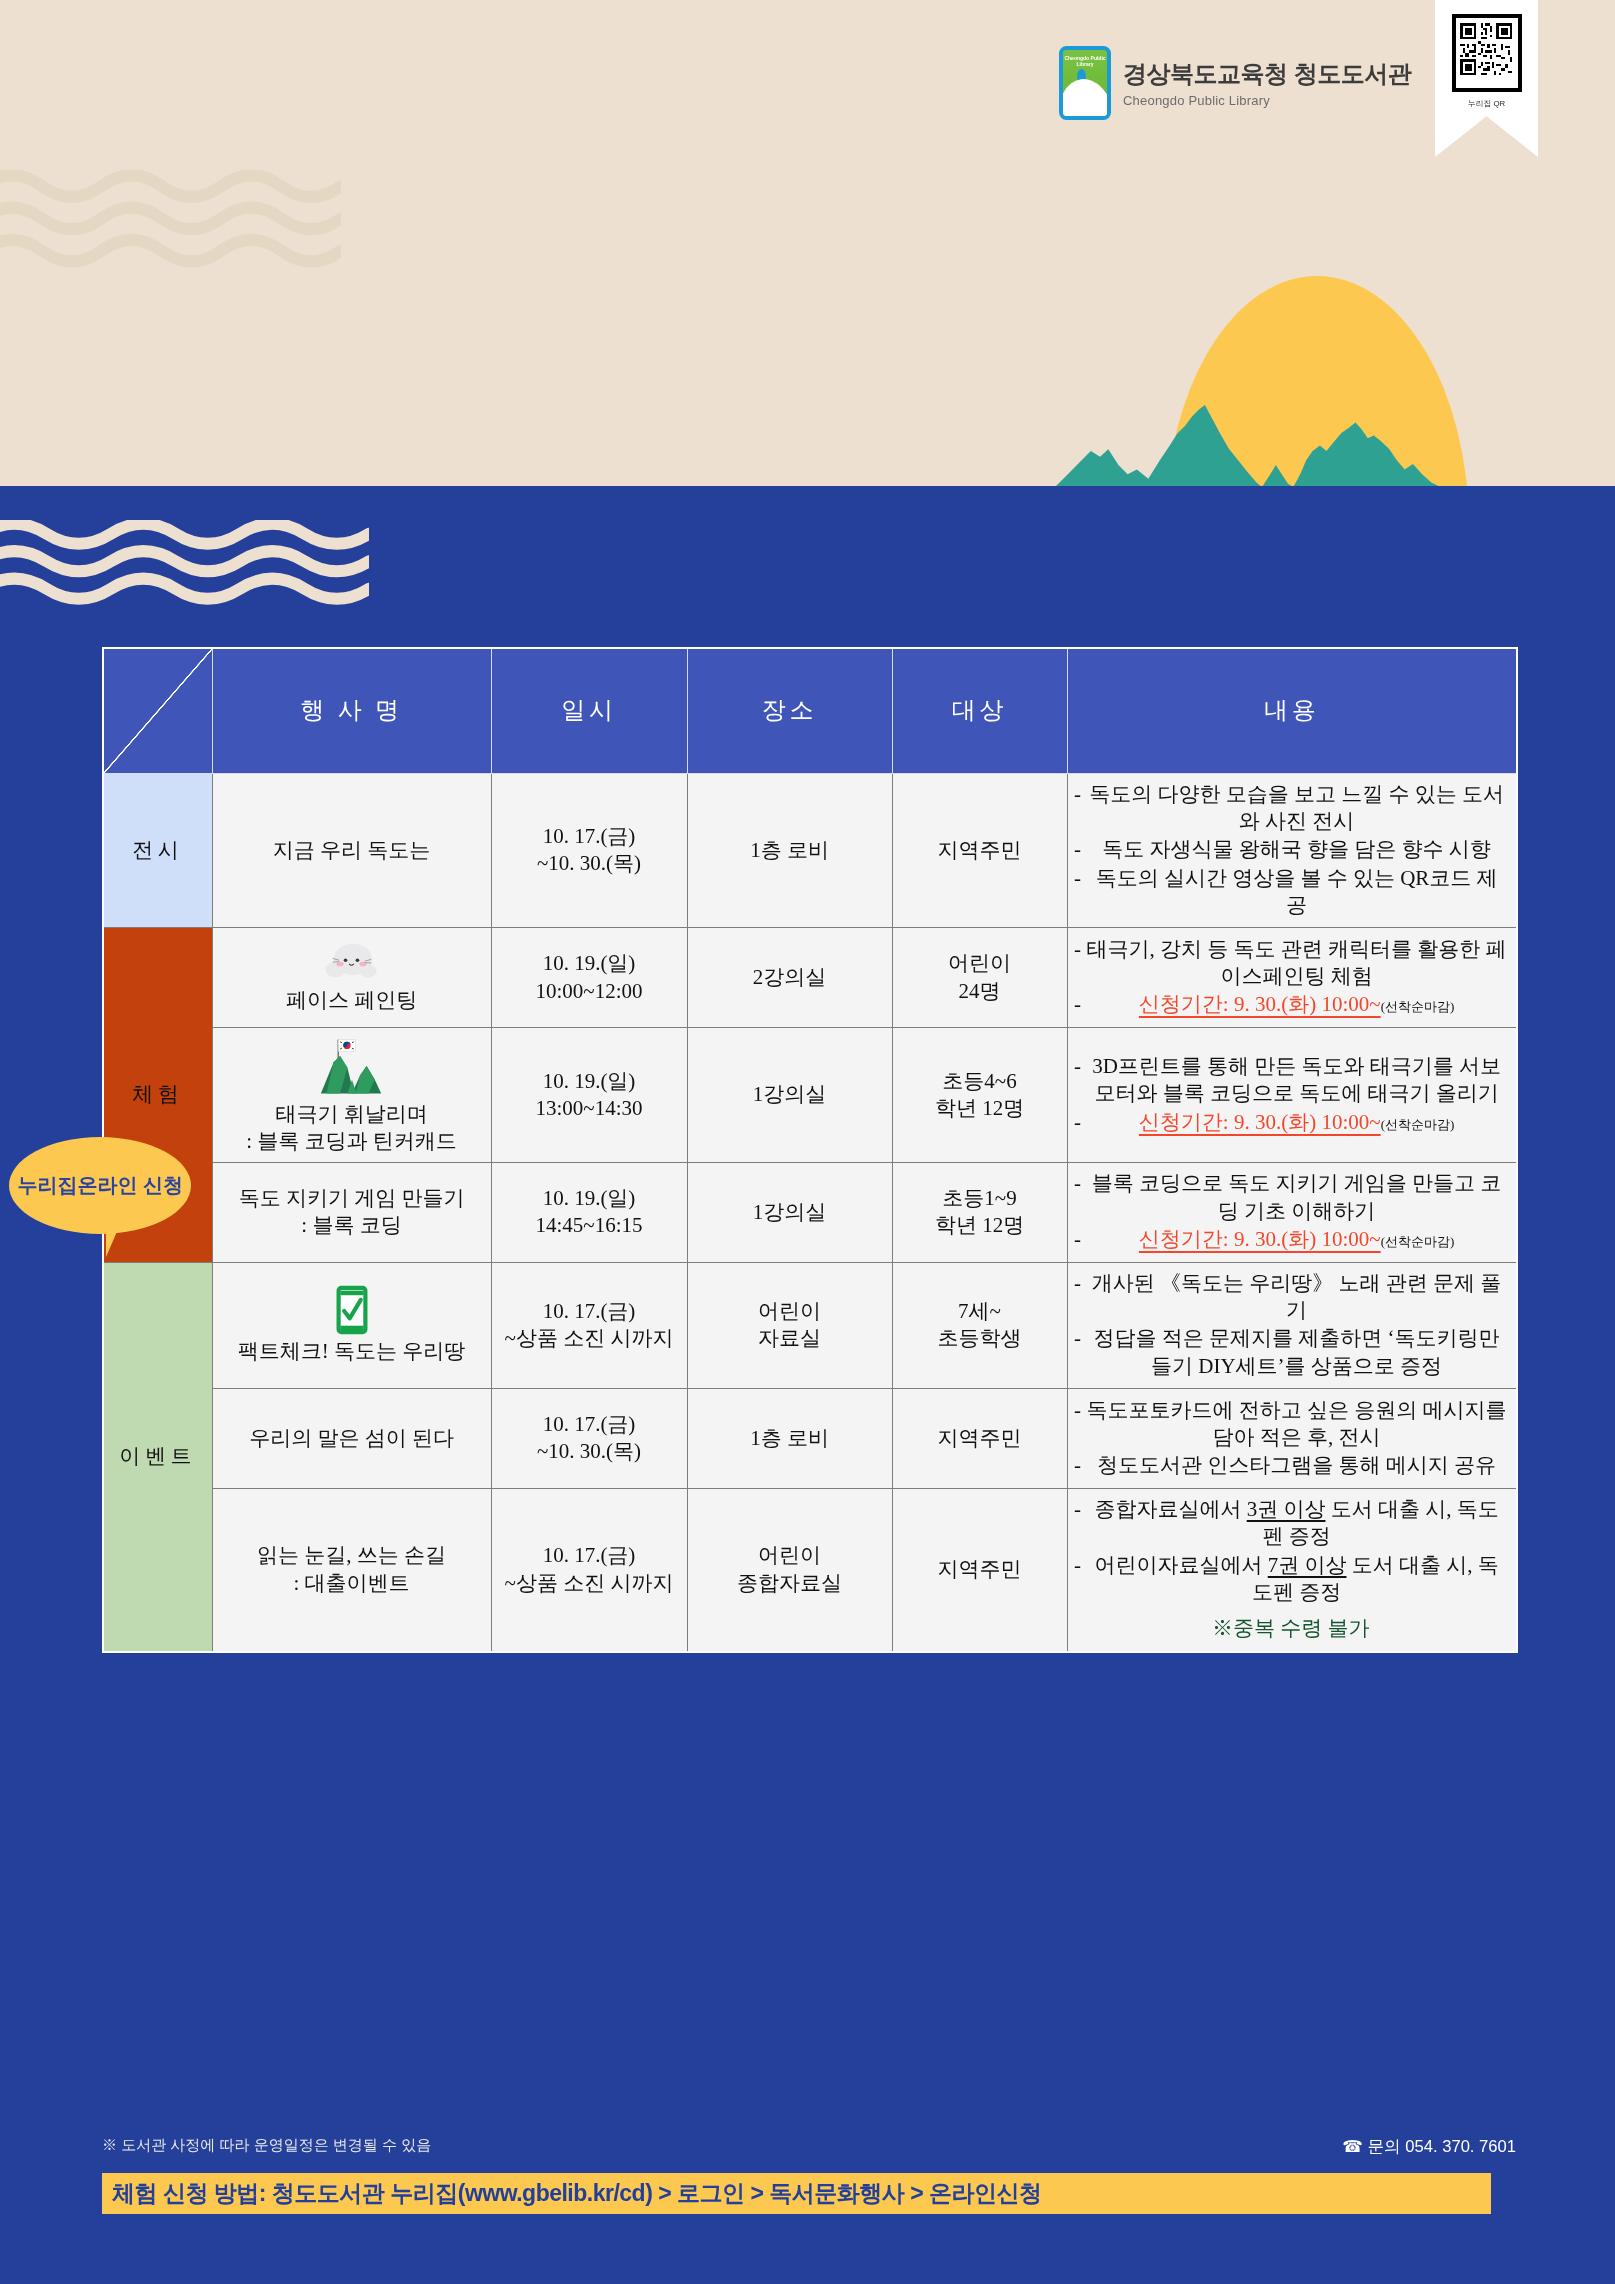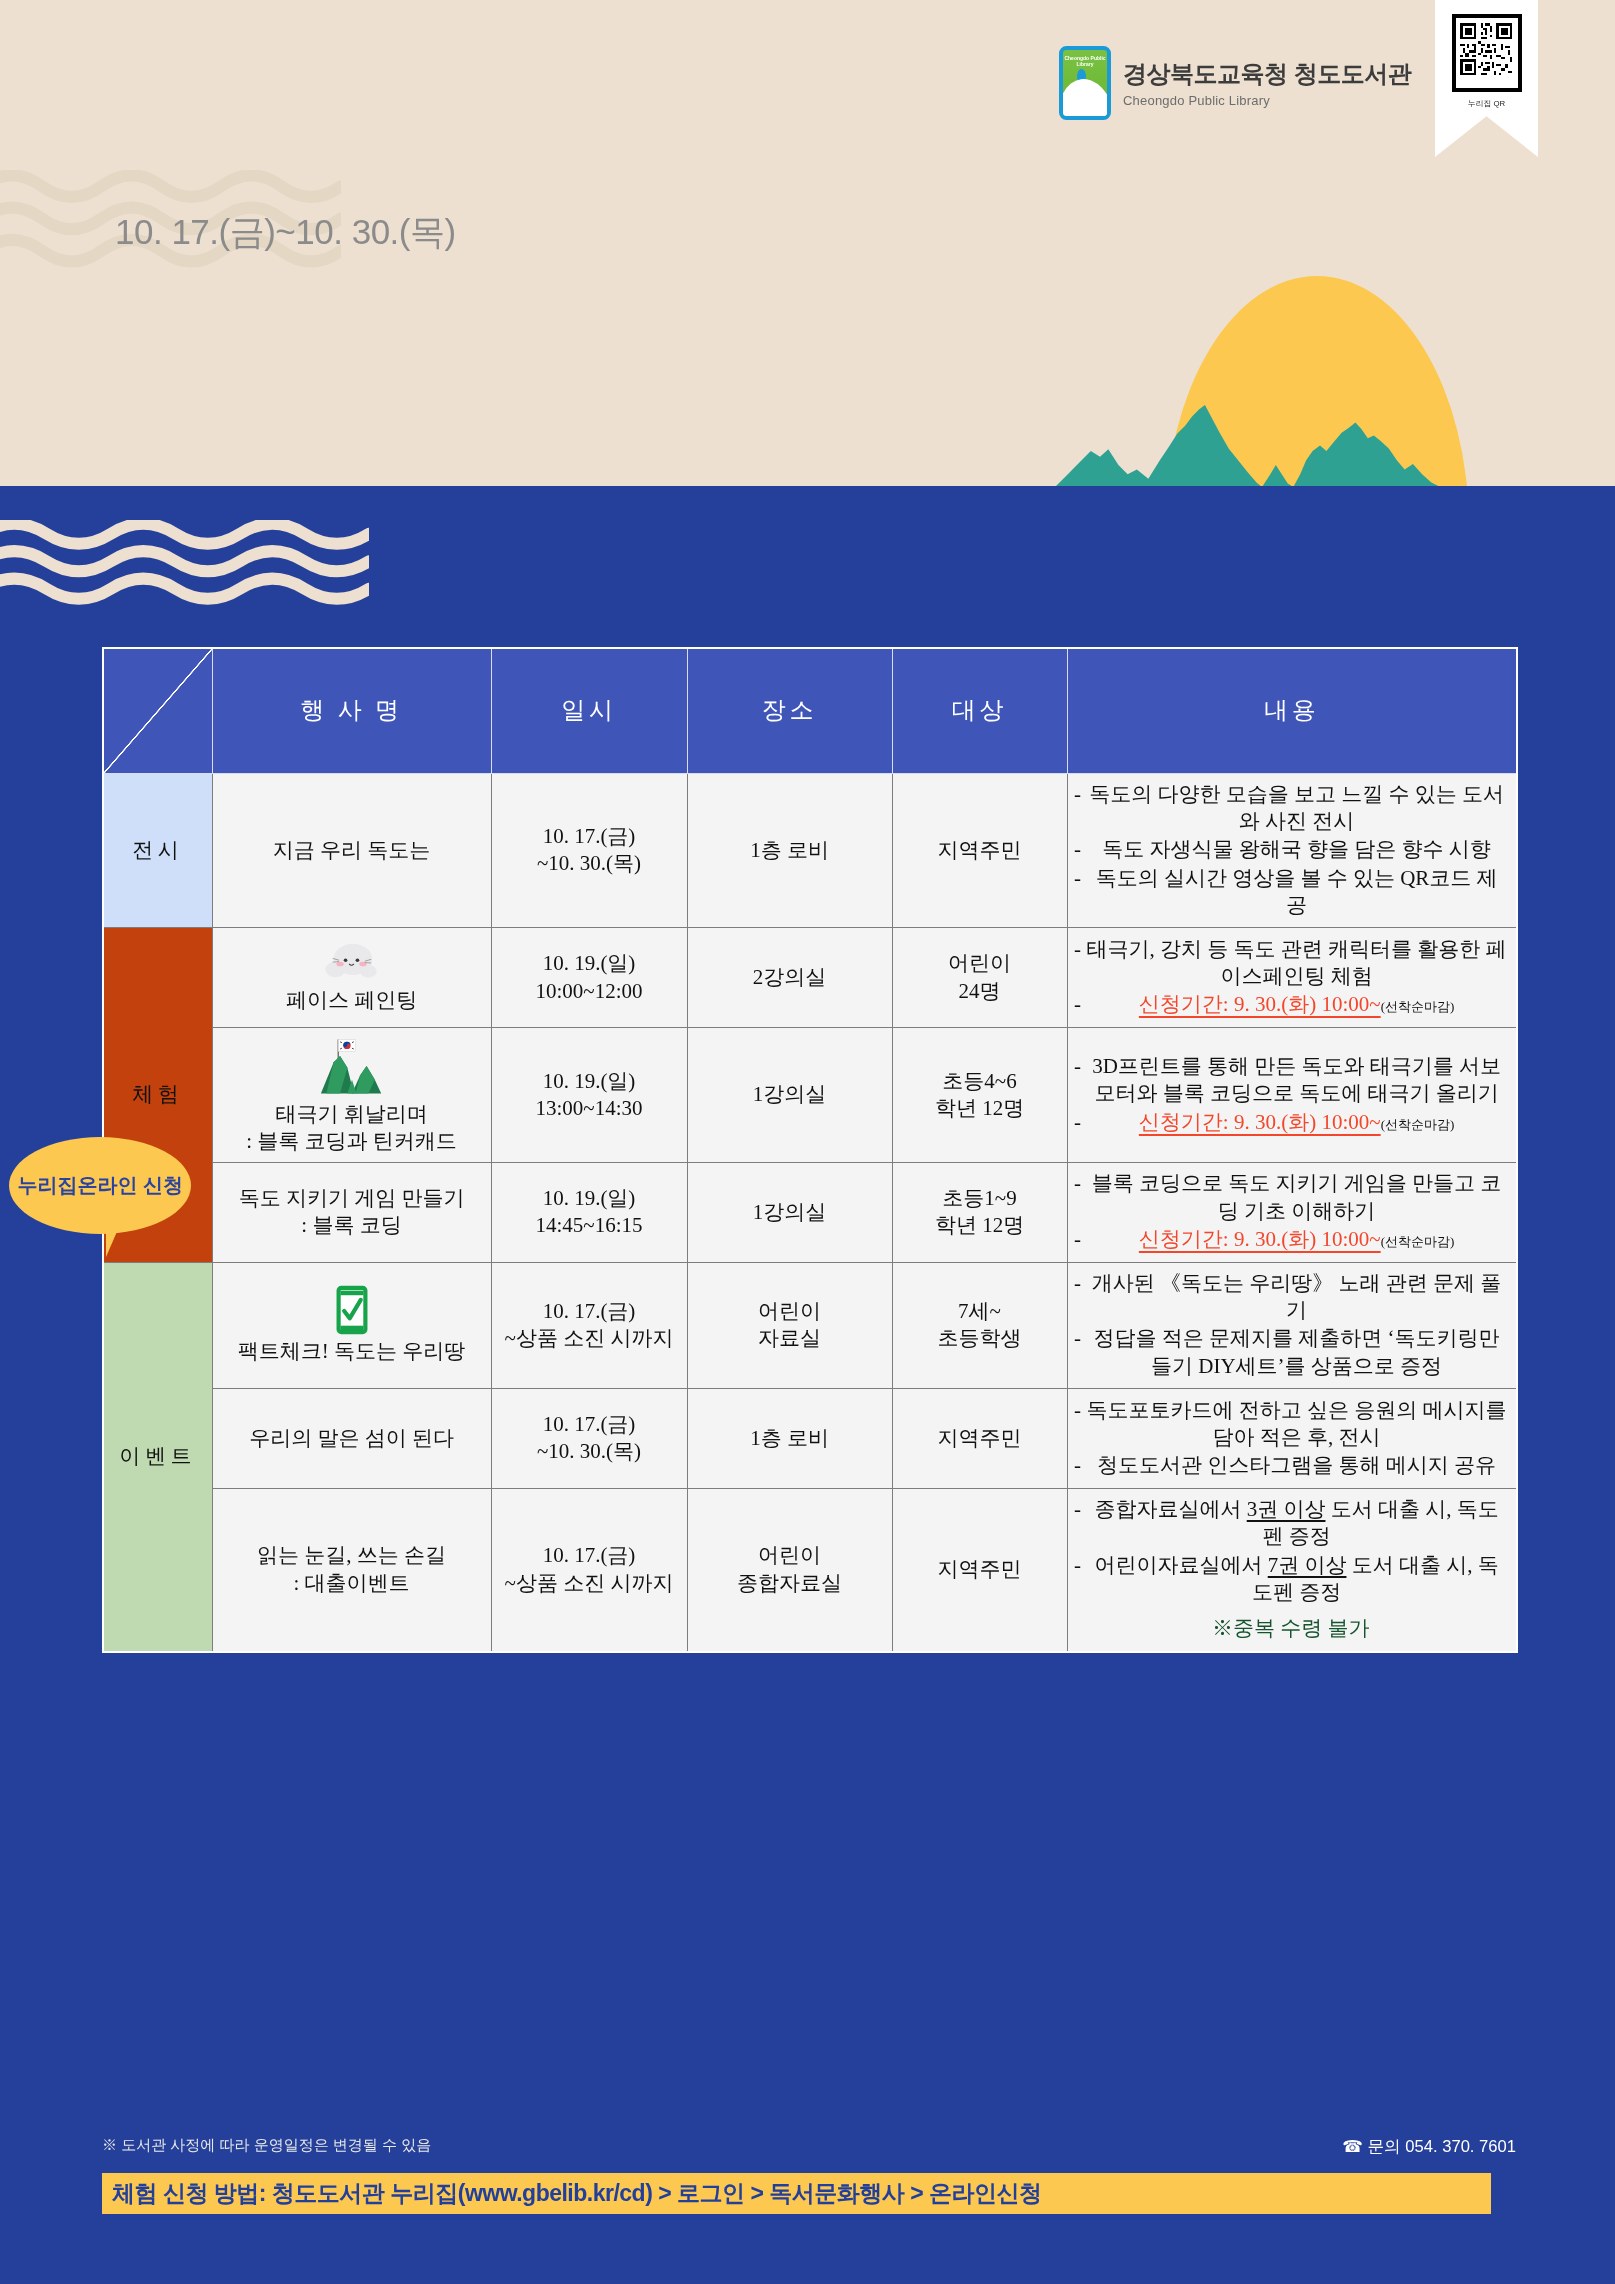--- a/index.html
+++ b/index.html
@@ -282,21 +282,20 @@
             <rect x="18" y="23" width="1" height="1"></rect>
           <rect x="9" y="9" width="1" height="1"></rect>
             <rect x="9" y="14" width="1" height="1"></rect>
             <rect x="9" y="20" width="1" height="1"></rect>
         </g>
       </svg>
     </div>
     <div id="qr-caption">누리집 QR</div>
   </div>
 
-  <div id="date-range">10. 17.(금)~10. 30.(목)</div>
 </div>
 
 <svg id="body-waves" viewBox="0 0 840 190" preserveAspectRatio="none">
   <path d="M0,30 Q70,-14 140,30 T280,30 T420,30 T560,30 T700,30 T840,30" stroke="#ede0d0" stroke-width="26" fill="none" stroke-linecap="round"></path>
   <path d="M0,90 Q70,46 140,90 T280,90 T420,90 T560,90 T700,90 T840,90" stroke="#ede0d0" stroke-width="26" fill="none" stroke-linecap="round"></path>
   <path d="M0,150 Q70,106 140,150 T280,150 T420,150 T560,150 T700,150 T840,150" stroke="#ede0d0" stroke-width="26" fill="none" stroke-linecap="round"></path>
 </svg>
 
 <table id="event-table">
   <colgroup>

